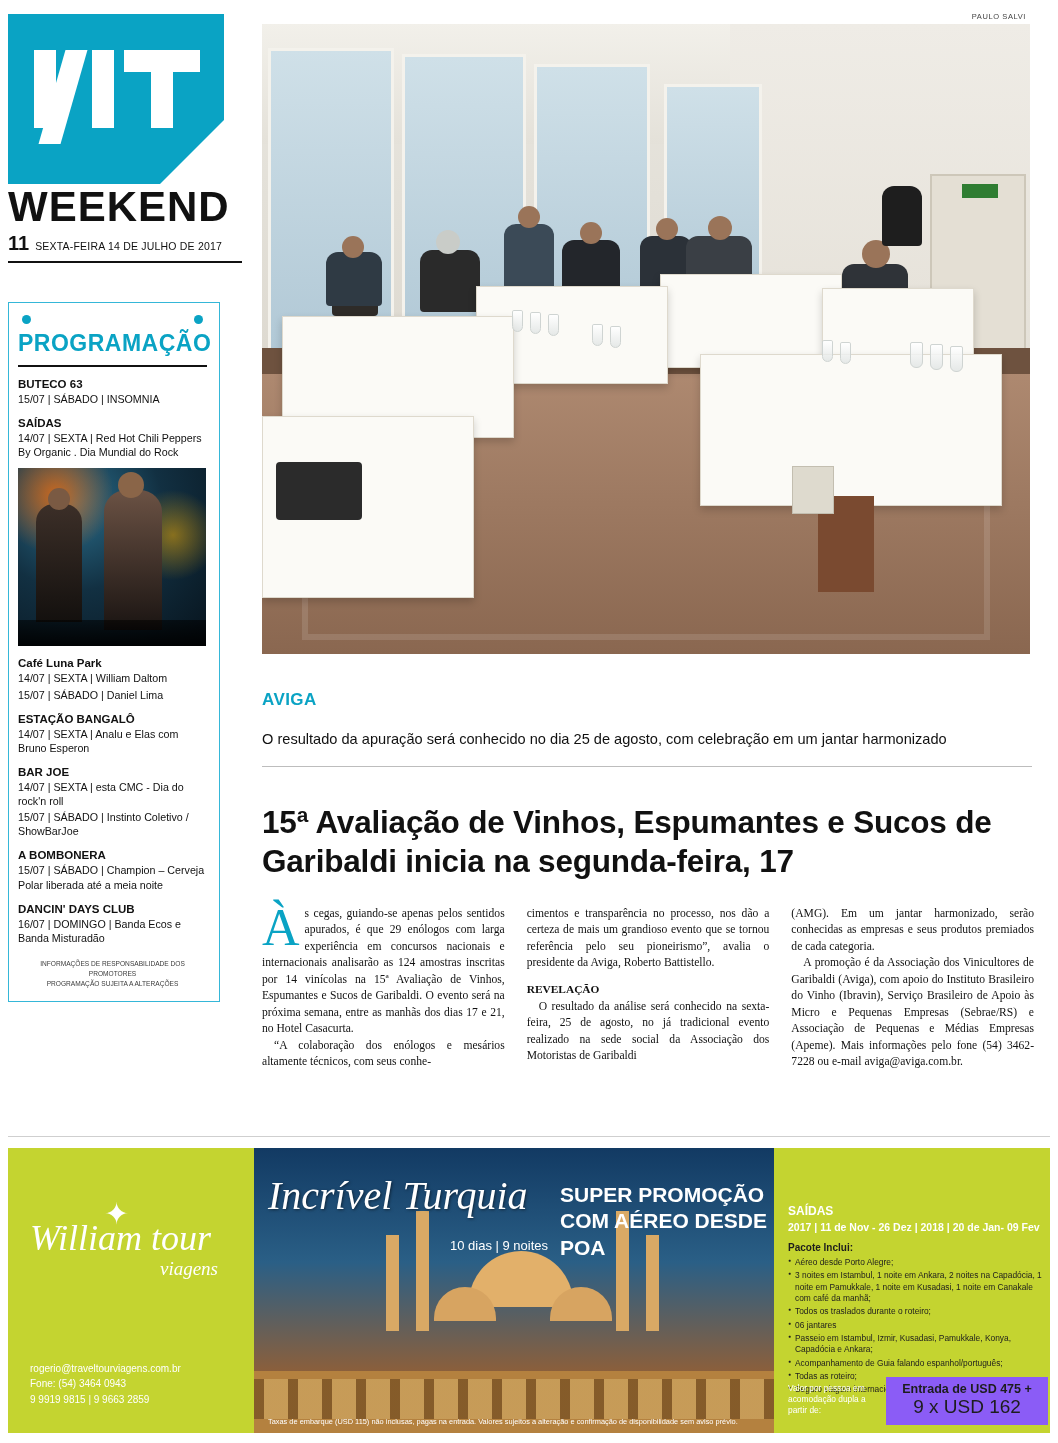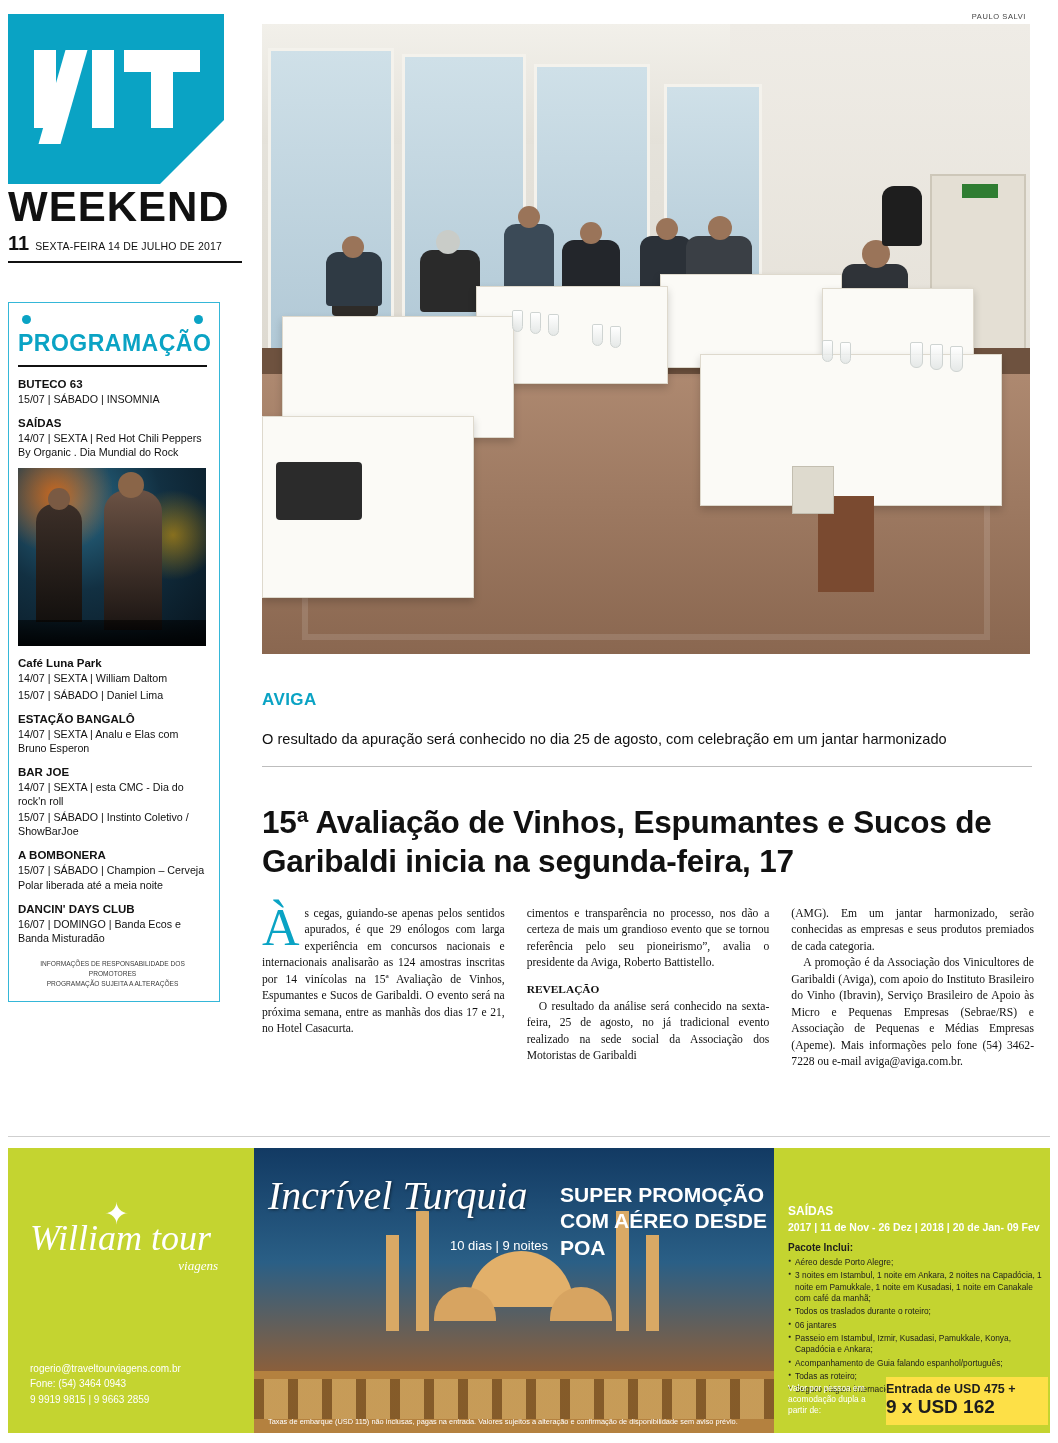--- a/index.html
+++ b/index.html
@@ -85,21 +85,21 @@
   .col p+p{text-indent:12px;}
   .dropcap{float:left;font-size:52px;line-height:40px;font-weight:normal;color:#0aa3c4;padding:2px 5px 0 0;font-family:"Liberation Serif",serif;}
   .subhead{font-family:"Liberation Serif",serif;font-size:11.4px;font-weight:bold;margin:9px 0 2px 0;}
 
   
   .ad{position:absolute;left:8px;top:1148px;width:1042px;height:285px;background:#c4d430;overflow:hidden;}
   .ad-left{position:absolute;left:0;top:0;width:246px;height:285px;color:#fff;}
   .tt-logo{position:absolute;left:22px;top:72px;width:210px;}
   .tt-star{position:absolute;left:96px;top:48px;font-size:30px;color:#fff;}
   .tt-name{font-size:36px;color:#fff;font-family:"Liberation Serif",serif;font-style:italic;line-height:1;}
-  .tt-sub{font-size:13px;color:#fff;font-family:"Liberation Serif",serif;font-style:italic;text-align:right;margin-top:2px;margin-right:22px;}
+  .tt-sub{font-size:19px;color:#fff;font-family:"Liberation Serif",serif;font-style:italic;text-align:right;margin-top:2px;margin-right:22px;}
   .ad-contact{position:absolute;left:22px;bottom:26px;font-size:10px;color:#fff;line-height:1.55;}
   .ad-photo{position:absolute;left:246px;top:0;width:520px;height:285px;overflow:hidden;background:#0d2f4f;}
   .sky{position:absolute;inset:0;background:linear-gradient(180deg,#123a63 0%,#2a5f86 40%,#8a5f3c 78%,#c07f3e 100%);}
   .mosq{position:absolute;left:120px;bottom:42px;width:290px;height:140px;}
   .dome{position:absolute;left:95px;bottom:84px;width:104px;height:56px;border-radius:52px 52px 0 0;background:#e2b06a;}
   .dome2{position:absolute;left:60px;bottom:70px;width:62px;height:34px;border-radius:31px 31px 0 0;background:#d7a461;}
   .dome3{position:absolute;left:176px;bottom:70px;width:62px;height:34px;border-radius:31px 31px 0 0;background:#d7a461;}
   .minaret{position:absolute;bottom:60px;width:13px;height:120px;background:#d9a965;}
   .m1{left:42px;} .m2{left:242px;} .m3{left:12px;height:96px;} .m4{left:272px;height:96px;}
   .arcade{position:absolute;left:0;bottom:0;width:520px;height:62px;background:#b4813f;}
@@ -111,23 +111,23 @@
   .ad-fine{position:absolute;left:14px;bottom:6px;width:500px;color:#fff;font-size:7.4px;line-height:1.3;}
   .ad-right{position:absolute;left:766px;top:0;width:284px;height:285px;color:#1d1d1d;padding:12px 14px;box-sizing:border-box;}
   .sd-title{font-size:12px;font-weight:bold;color:#fff;margin-top:44px;}
   .sd-dates{font-size:10.5px;font-weight:bold;color:#fff;margin-top:3px;}
   .pk-title{font-size:10px;font-weight:bold;margin-top:9px;}
   .pk li{font-size:8.4px;line-height:1.35;list-style:none;margin:2px 0;padding-left:7px;position:relative;}
   .pk li:before{content:"\25CF";position:absolute;left:0;top:0;font-size:5px;}
   .pk{margin:4px 0 12px 0;padding:0;}
   .price-row{position:absolute;left:0;bottom:8px;width:284px;display:flex;align-items:stretch;}
   .price-lbl{width:112px;color:#fff;font-size:8.4px;line-height:1.3;padding:6px 4px 0 14px;box-sizing:border-box;}
-  .price-box{flex:1;background:#fde047;margin-right:10px;text-align:left;padding:5px 0 7px 0;}
+  .price-box{flex:1;background:#8b5cf6;margin-right:10px;text-align:center;padding:5px 0 7px 0;}
   .price-box .p1{font-size:12.5px;font-weight:bold;}
-  .price-box .p2{font-size:19px;font-weight:bold;}
+  .price-box .p2{font-size:19px;font-weight:normal;}
   .hr-thin{position:absolute;left:8px;top:1136px;width:1042px;height:1px;background:#cfcfcf;}
 </style>
 </head>
 <body>
 
 <div class="masthead">
   <div class="nt-logo">
     <div class="nt-cyan"></div>
     <div class="nt-white-n"></div>
     <div class="nt-white-diag"></div>
@@ -261,20 +261,21 @@
 </div>
 
 <div class="kicker">AVIGA</div>
 <div class="standfirst">O resultado da apuração será conhecido no dia 25 de agosto, com celebração em um jantar harmonizado</div>
 <div class="rule-top"></div>
 <h1 class="headline">15ª Avaliação de Vinhos, Espumantes e Sucos de Garibaldi inicia na segunda-feira, 17</h1>
 
 <div class="cols">
   <div class="col">
     <p><span class="dropcap">À</span><span>s cegas, guiando-se apenas pelos sentidos apurados, é que 29 enólogos com larga experiência em concursos nacionais e internacionais analisarão as 124 amostras inscritas por 14 vinícolas na 15ª Avaliação de Vinhos, Espumantes e Sucos de Garibaldi. O evento será na próxima semana, entre as manhãs dos dias 17 e 21, no Hotel Casacurta.</span></p>
+    <p>“A colaboração dos enólogos e mesários altamente técnicos, com seus conhe-</p>
   </div>
   <div class="col">
     <p>cimentos e transparência no processo, nos dão a certeza de mais um grandioso evento que se tornou referência pelo seu pioneirismo”, avalia o presidente da Aviga, Roberto Battistello.</p>
     <div class="subhead">REVELAÇÃO</div>
     <p style="text-indent:12px">O resultado da análise será conhecido na sexta-feira, 25 de agosto, no já tradicional evento realizado na sede social da Associação dos Motoristas de Garibaldi</p>
   </div>
   <div class="col">
     <p>(AMG). Em um jantar harmonizado, serão conhecidas as empresas e seus produtos premiados de cada categoria.</p>
     <p>A promoção é da Associação dos Vinicultores de Garibaldi (Aviga), com apoio do Instituto Brasileiro do Vinho (Ibravin), Serviço Brasileiro de Apoio às Micro e Pequenas Empresas (Sebrae/RS) e Associação de Pequenas e Médias Empresas (Apeme). Mais informações pelo fone (54) 3462-7228 ou e-mail aviga@aviga.com.br.</p>
   </div>

